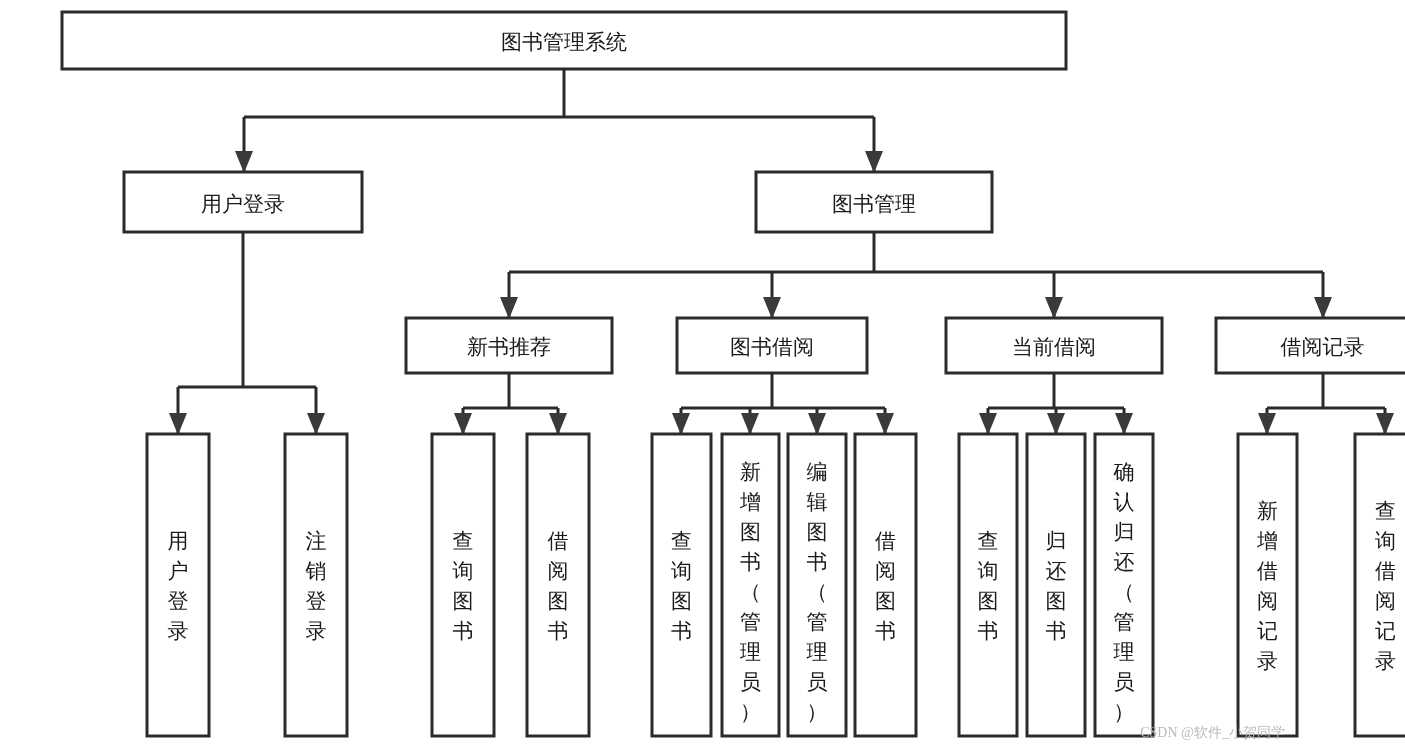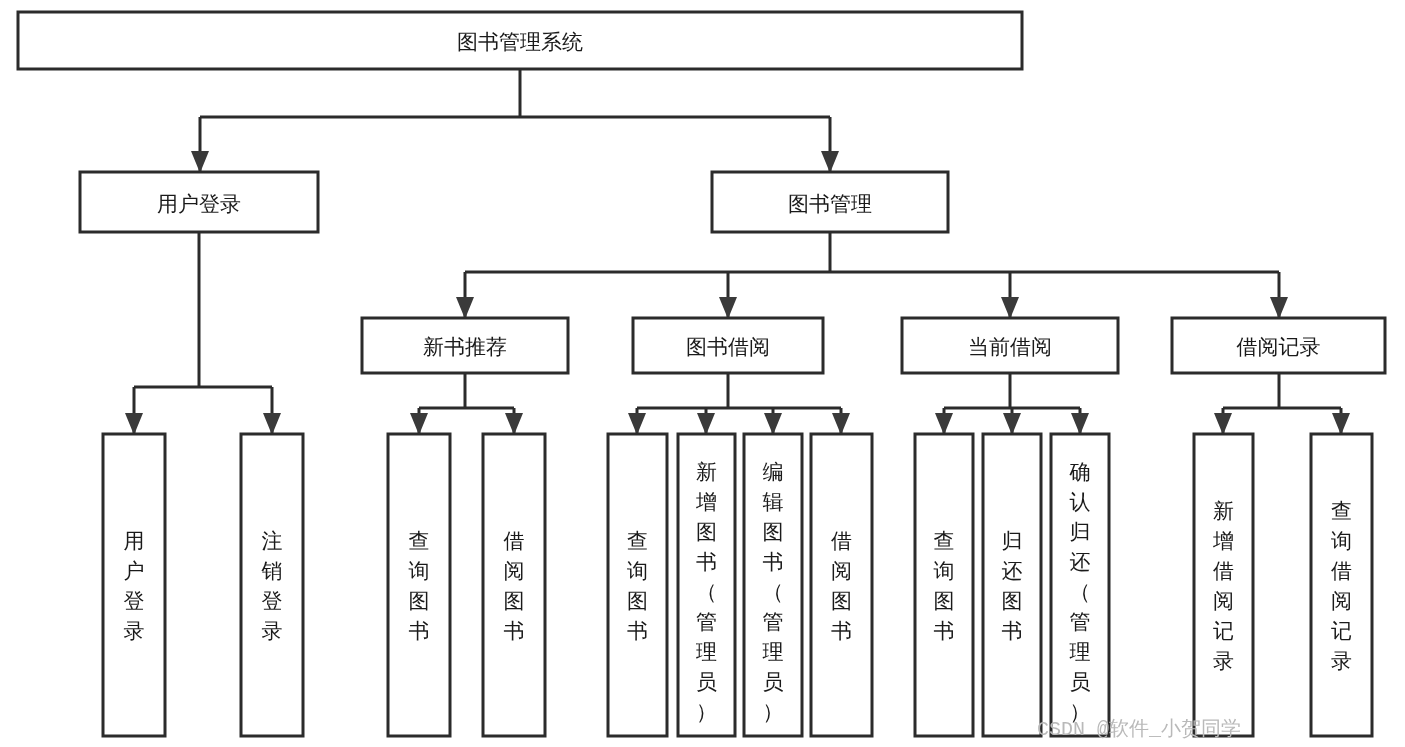--- a/index.html
+++ b/index.html
@@ -11,20 +11,21 @@
     width: 1405px;
     height: 747px;
     overflow: hidden;
     font-family: "Liberation Sans", sans-serif;
   }
   #diagram-root {
     position: relative;
     width: 1249px;
     height: 747px;
     background: #ffffff;
+    margin-left: 44px;
   }
   svg#flow-svg {
     position: absolute;
     top: 0;
     left: 0;
     width: 1405px;
     height: 747px;
   }
   .node-rect {
     fill: #ffffff;
@@ -51,22 +52,22 @@
     font-size: 21px;
   }
   .label-v {
     font-size: 21px;
     letter-spacing: 0px;
   }
   .watermark {
     position: absolute;
     right: 8px;
     bottom: 5px;
-    font-family: Liberation Mono, monospace;
-    font-size: 20px;
+    font-family: Liberation Serif, serif;
+    font-size: 14px;
     color: #b9b9b9;
     white-space: nowrap;
     user-select: none;
   }
 </style>
 </head>
 <body>
 
 <div id="diagram-root">
 

